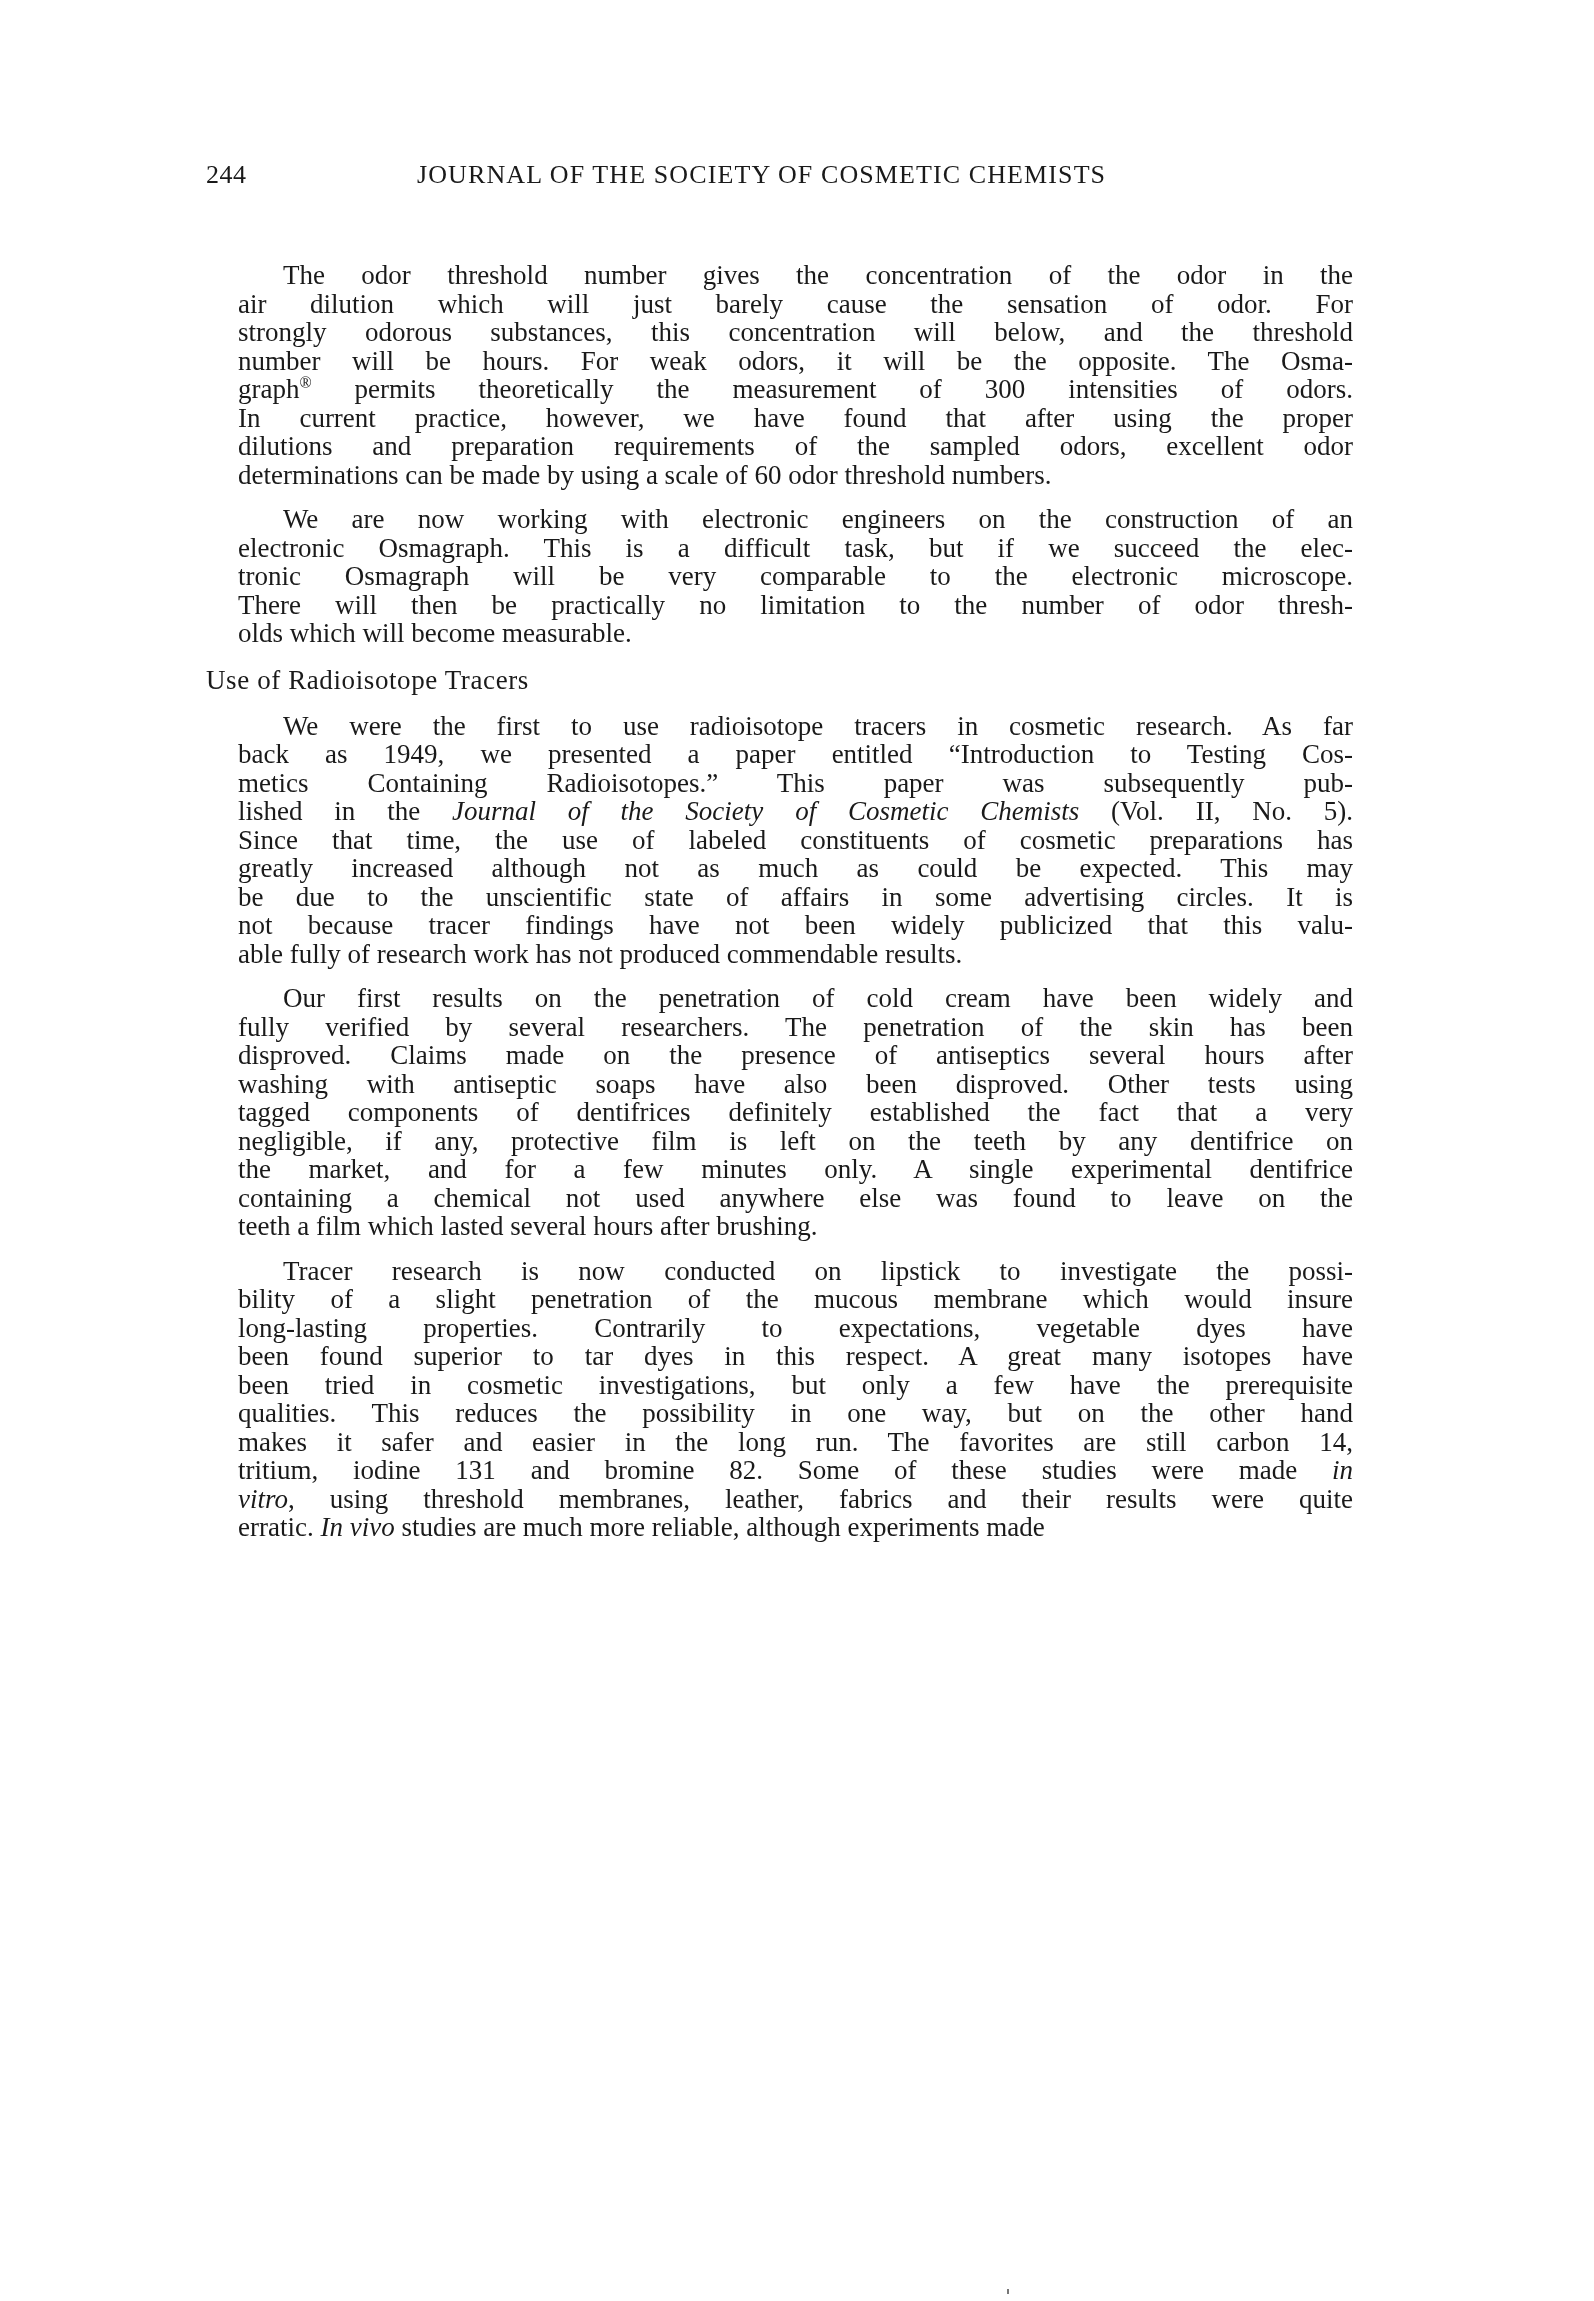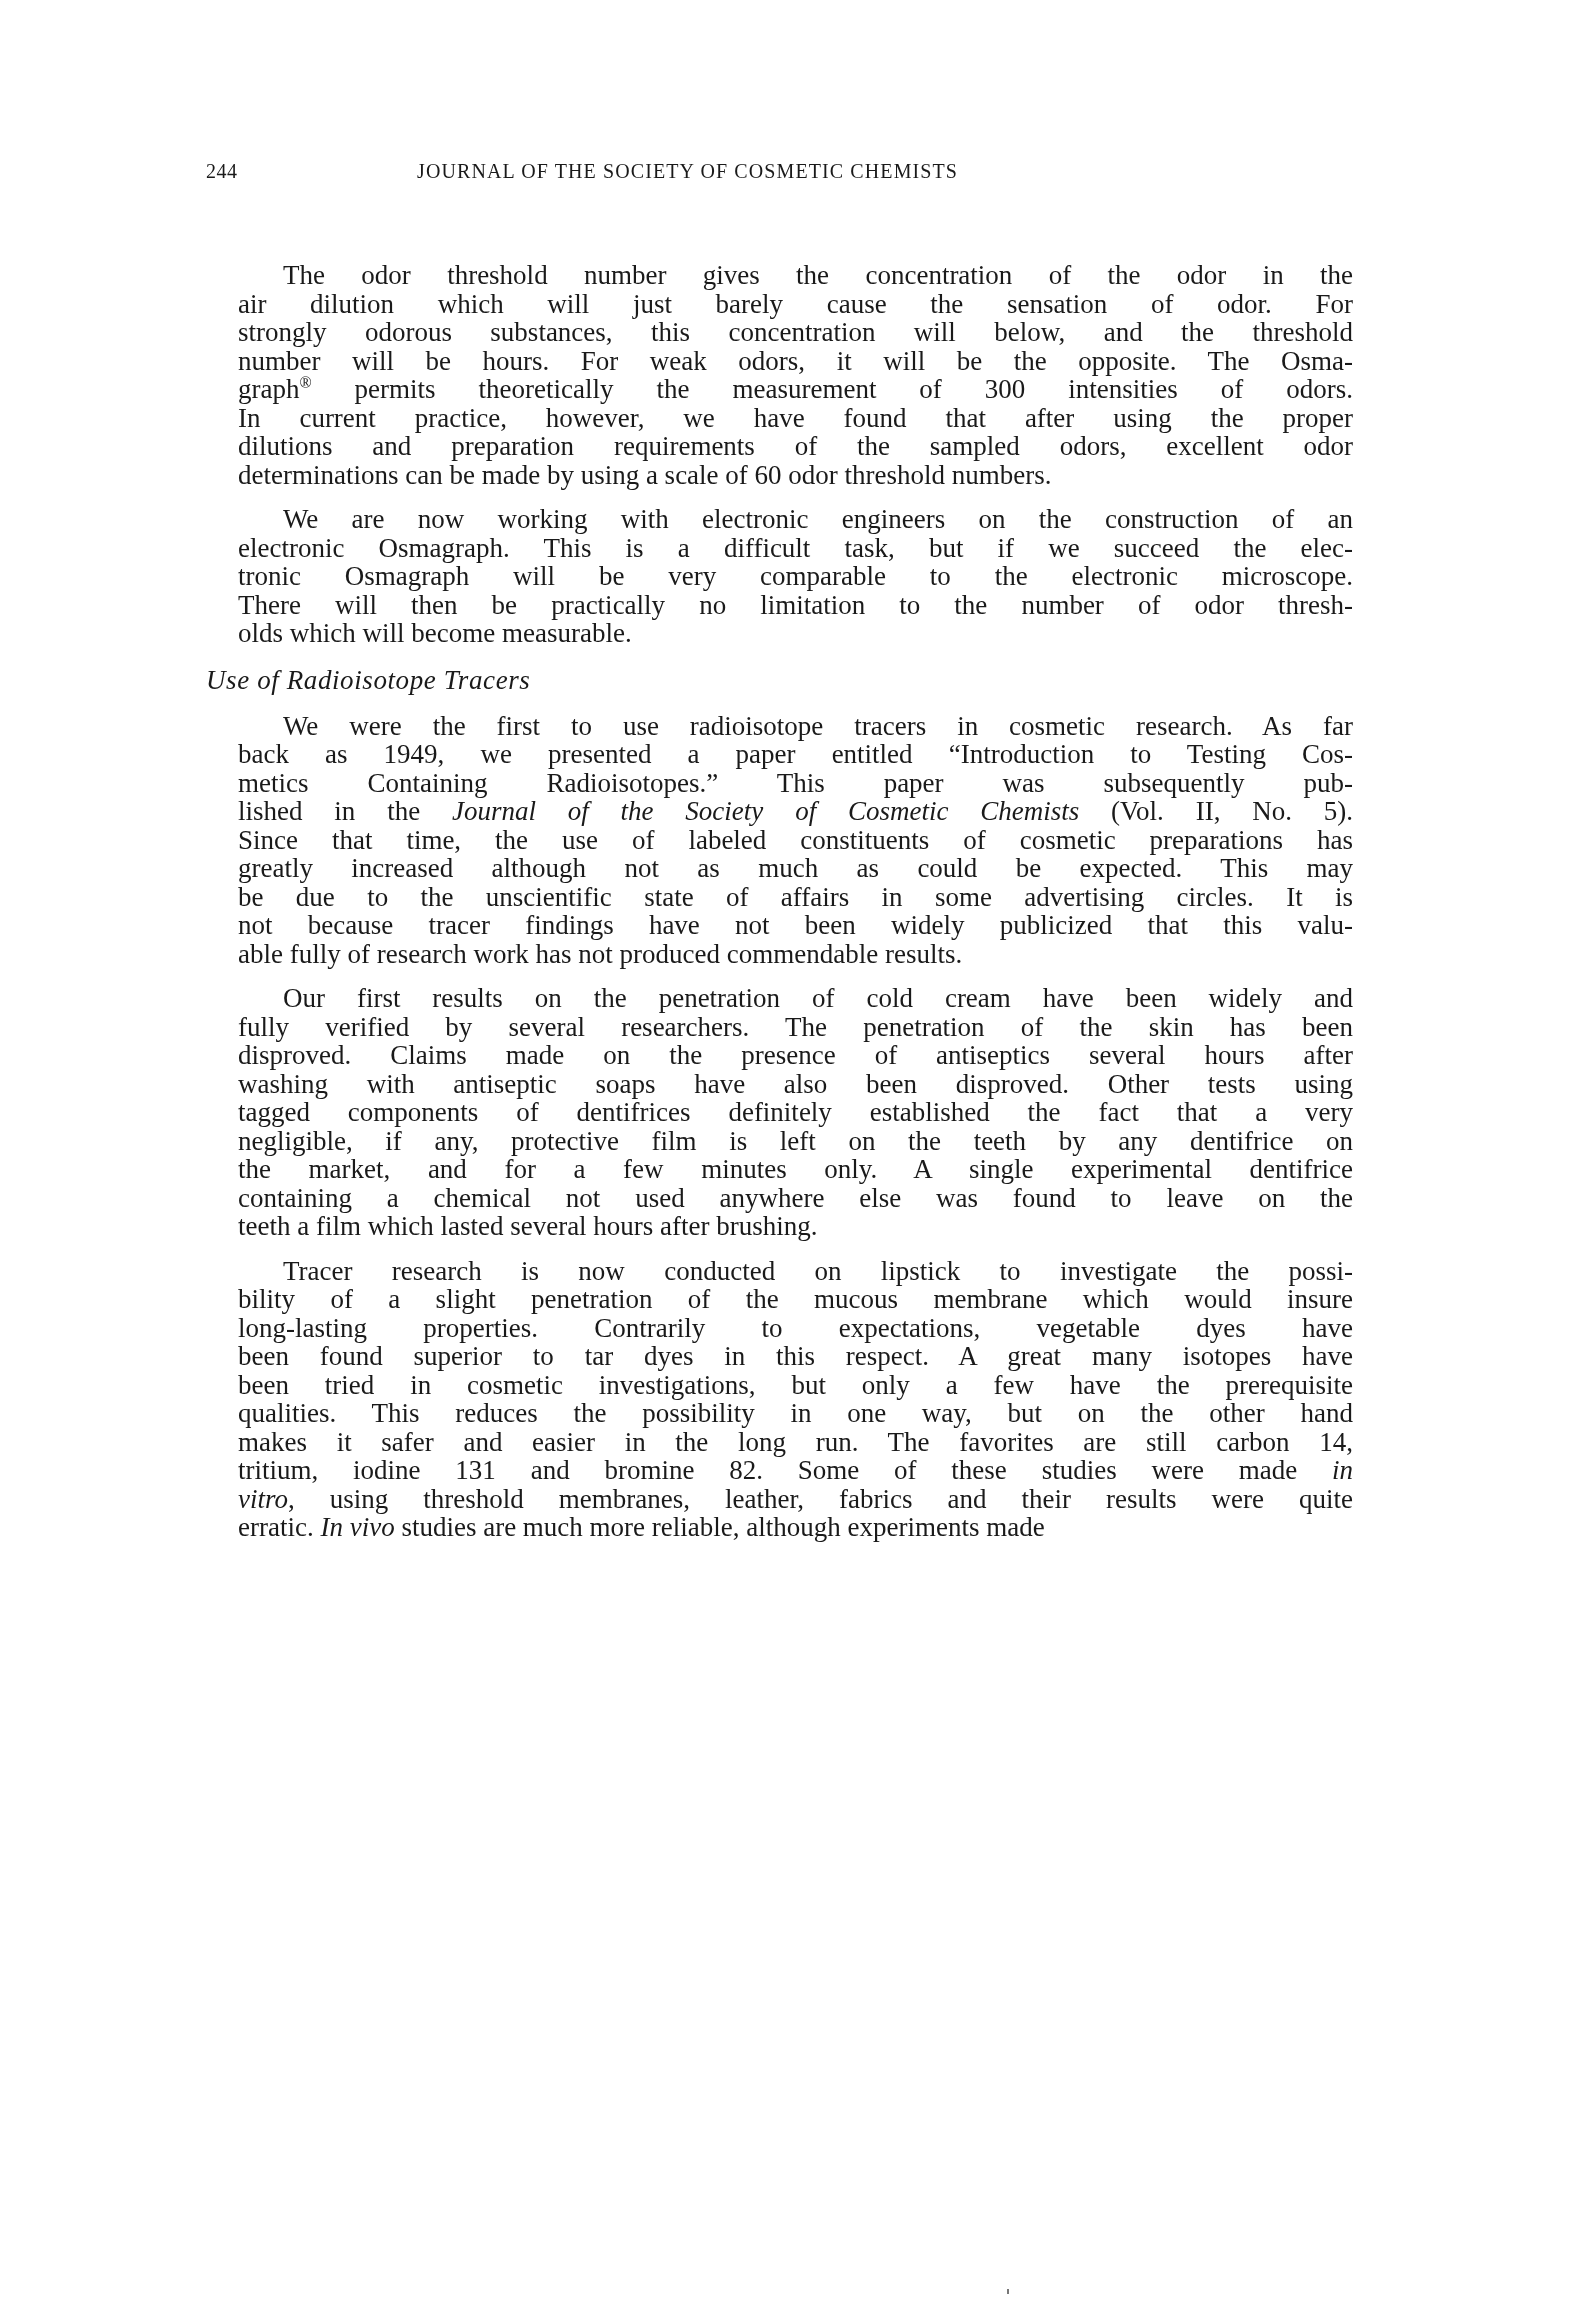--- a/index.html
+++ b/index.html
@@ -14,21 +14,21 @@
     overflow: hidden;
     color: #1a1a1a;
     font-family: "Liberation Serif", "DejaVu Serif", serif;
   }
   .page-header {
     position: absolute;
     top: 160px;
     left: 206px;
     width: 1181px;
     height: 32px;
-    font-size: 20px;
+    font-size: 26px;
     letter-spacing: 0.5px;
   }
   .page-number {
     position: absolute;
     left: 0;
     top: 0;
   }
   .running-title {
     position: absolute;
     left: 211px;
@@ -53,21 +53,20 @@
   }
   .line.last {
     text-align-last: left;
     text-align: center;
   }
   .line.indent {
     padding-left: 45px;
   }
   .heading {
     display: block;
-    font-style: italic;
     margin-top: 18px;
     margin-bottom: 0px;
     height: 30px;
     line-height: 28.5px;
     letter-spacing: 0.6px;
   }
   .para { display: block; margin: 16px; }
   .sup { font-size: 16px; vertical-align: 10.3px; line-height: 0; }
   .speck {
     position: absolute;

